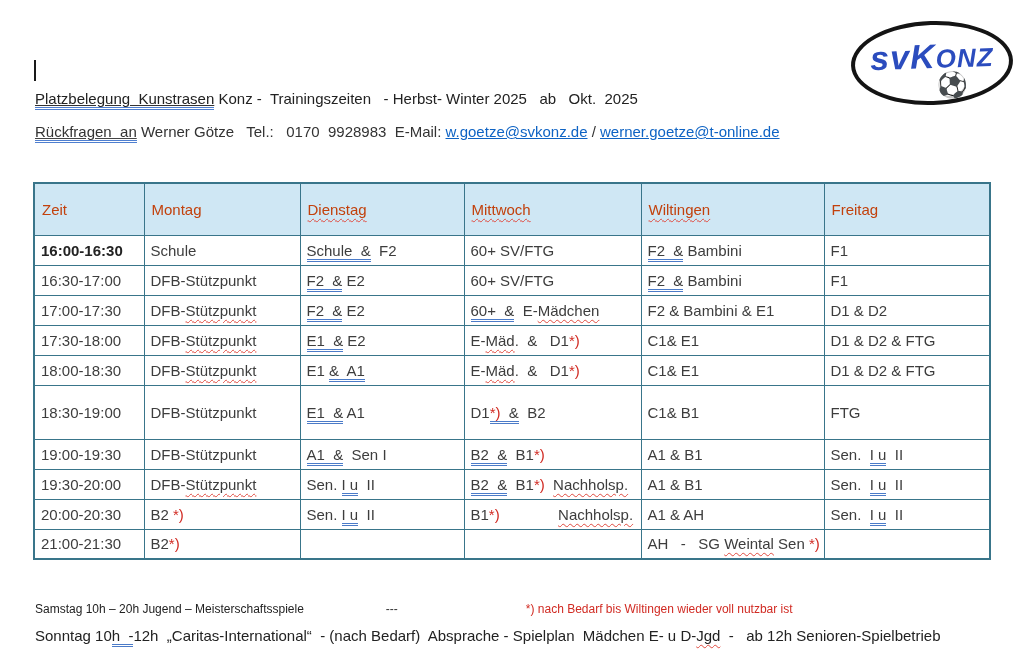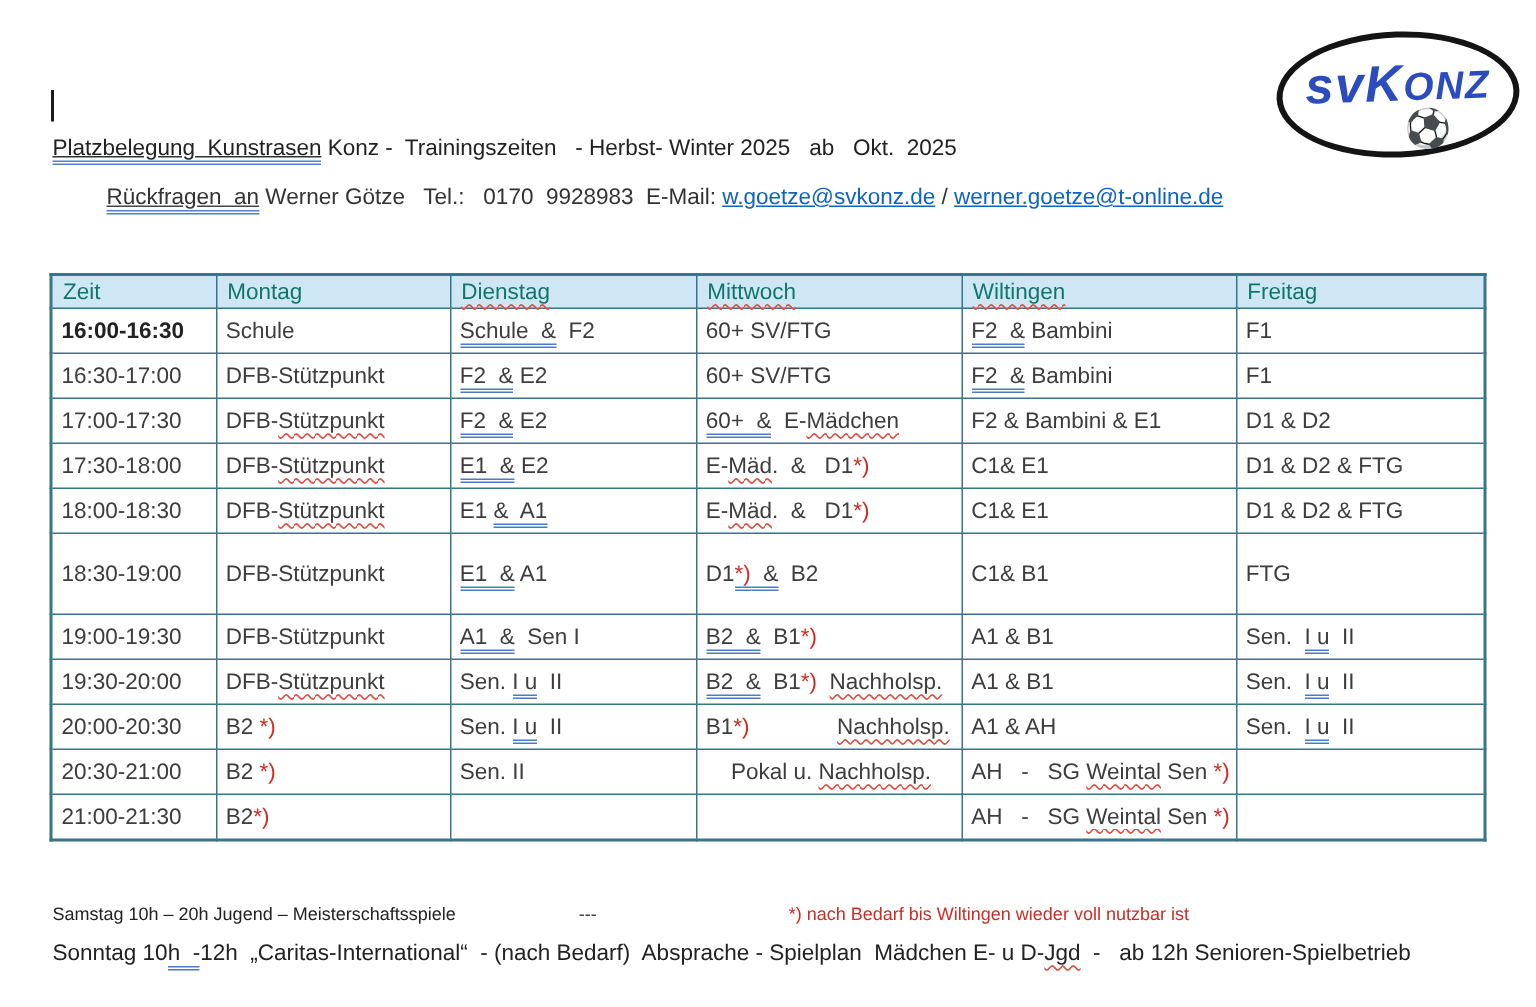--- a/index.html
+++ b/index.html
@@ -26,21 +26,20 @@
     text-decoration-color:#333;
     border-bottom:3px double #4f7fd0;
   }
   .contact-line {
     position:absolute; left:35px; top:123px;
     font-size:15px; color:#333; white-space:pre-wrap;
   }
   .contact-underlined {
     text-decoration:underline; text-decoration-color:#444;
     border-bottom:3px double #4f7fd0;
-    margin-left:36px;
   }
   a.mail-link { color:#0e63c4; text-decoration:underline; cursor:pointer; }
   
   .logo {
     position:absolute; left:851px; top:21px; width:162px; height:84px;
     border:4px solid #141414; border-radius:50%;
     background:#fff;
     transform:rotate(-2deg);
   }
   .logo-text {
@@ -62,23 +61,23 @@
     position:absolute; left:33px; top:182px;
     width:956px; table-layout:fixed;
     border-collapse:collapse;
     font-size:15px;
   }
   table.schedule, table.schedule th, table.schedule td {
     border:1px solid #39758a;
   }
   table.schedule { border:2px solid #39758a; }
   table.schedule th {
-    background:#cfe7f4; height:22px;
+    background:#cfe7f4; height:52px;
     font-weight:normal; text-align:left;
-    padding:2px 4px 2px 7px; color:#0f766e;
+    padding:2px 4px 2px 7px; color:#c2410c;
     vertical-align:middle;
   }
   table.schedule td {
     height:30px; padding:2px 3px 2px 6px;
     vertical-align:middle; color:#3d3d3d;
     white-space:pre-wrap; overflow:hidden;
   }
   tr.tall td { height:54px; }
   td.vtop { vertical-align:top; padding-top:4px; }
   td.vbottom { vertical-align:bottom; padding-bottom:7px; }
@@ -205,28 +204,20 @@
       </tr>
       <tr>
         <td class="time-cell">20:00-20:30</td>
         <td><span>B2 </span><span class="red">*)</span></td>
         <td><span>Sen. </span><span class="ublue">I u</span><span>  II</span></td>
         <td><span>B1</span><span class="red">*)</span><span>              </span><span class="wavy">Nachholsp.</span></td>
         <td><span>A1 &amp; AH</span></td>
         <td><span>Sen.  </span><span class="ublue">I u</span><span>  II</span></td>
       </tr>
       <tr>
-        <td class="time-cell">20:30-21:00</td>
-        <td><span>B2 </span><span class="red">*)</span></td>
-        <td><span>Sen. II</span></td>
-        <td class="center"><span>Pokal u. </span><span class="wavy">Nachholsp.</span></td>
-        <td><span>AH   -   SG </span><span class="wavy">Weintal</span><span> Sen </span><span class="red">*)</span></td>
-        <td></td>
-      </tr>
-      <tr>
         <td class="time-cell">21:00-21:30</td>
         <td><span>B2</span><span class="red">*)</span></td>
         <td></td>
         <td></td>
         <td><span>AH   -   SG </span><span class="wavy">Weintal</span><span> Sen </span><span class="red">*)</span></td>
         <td></td>
       </tr>
     </tbody>
 </table>
 

